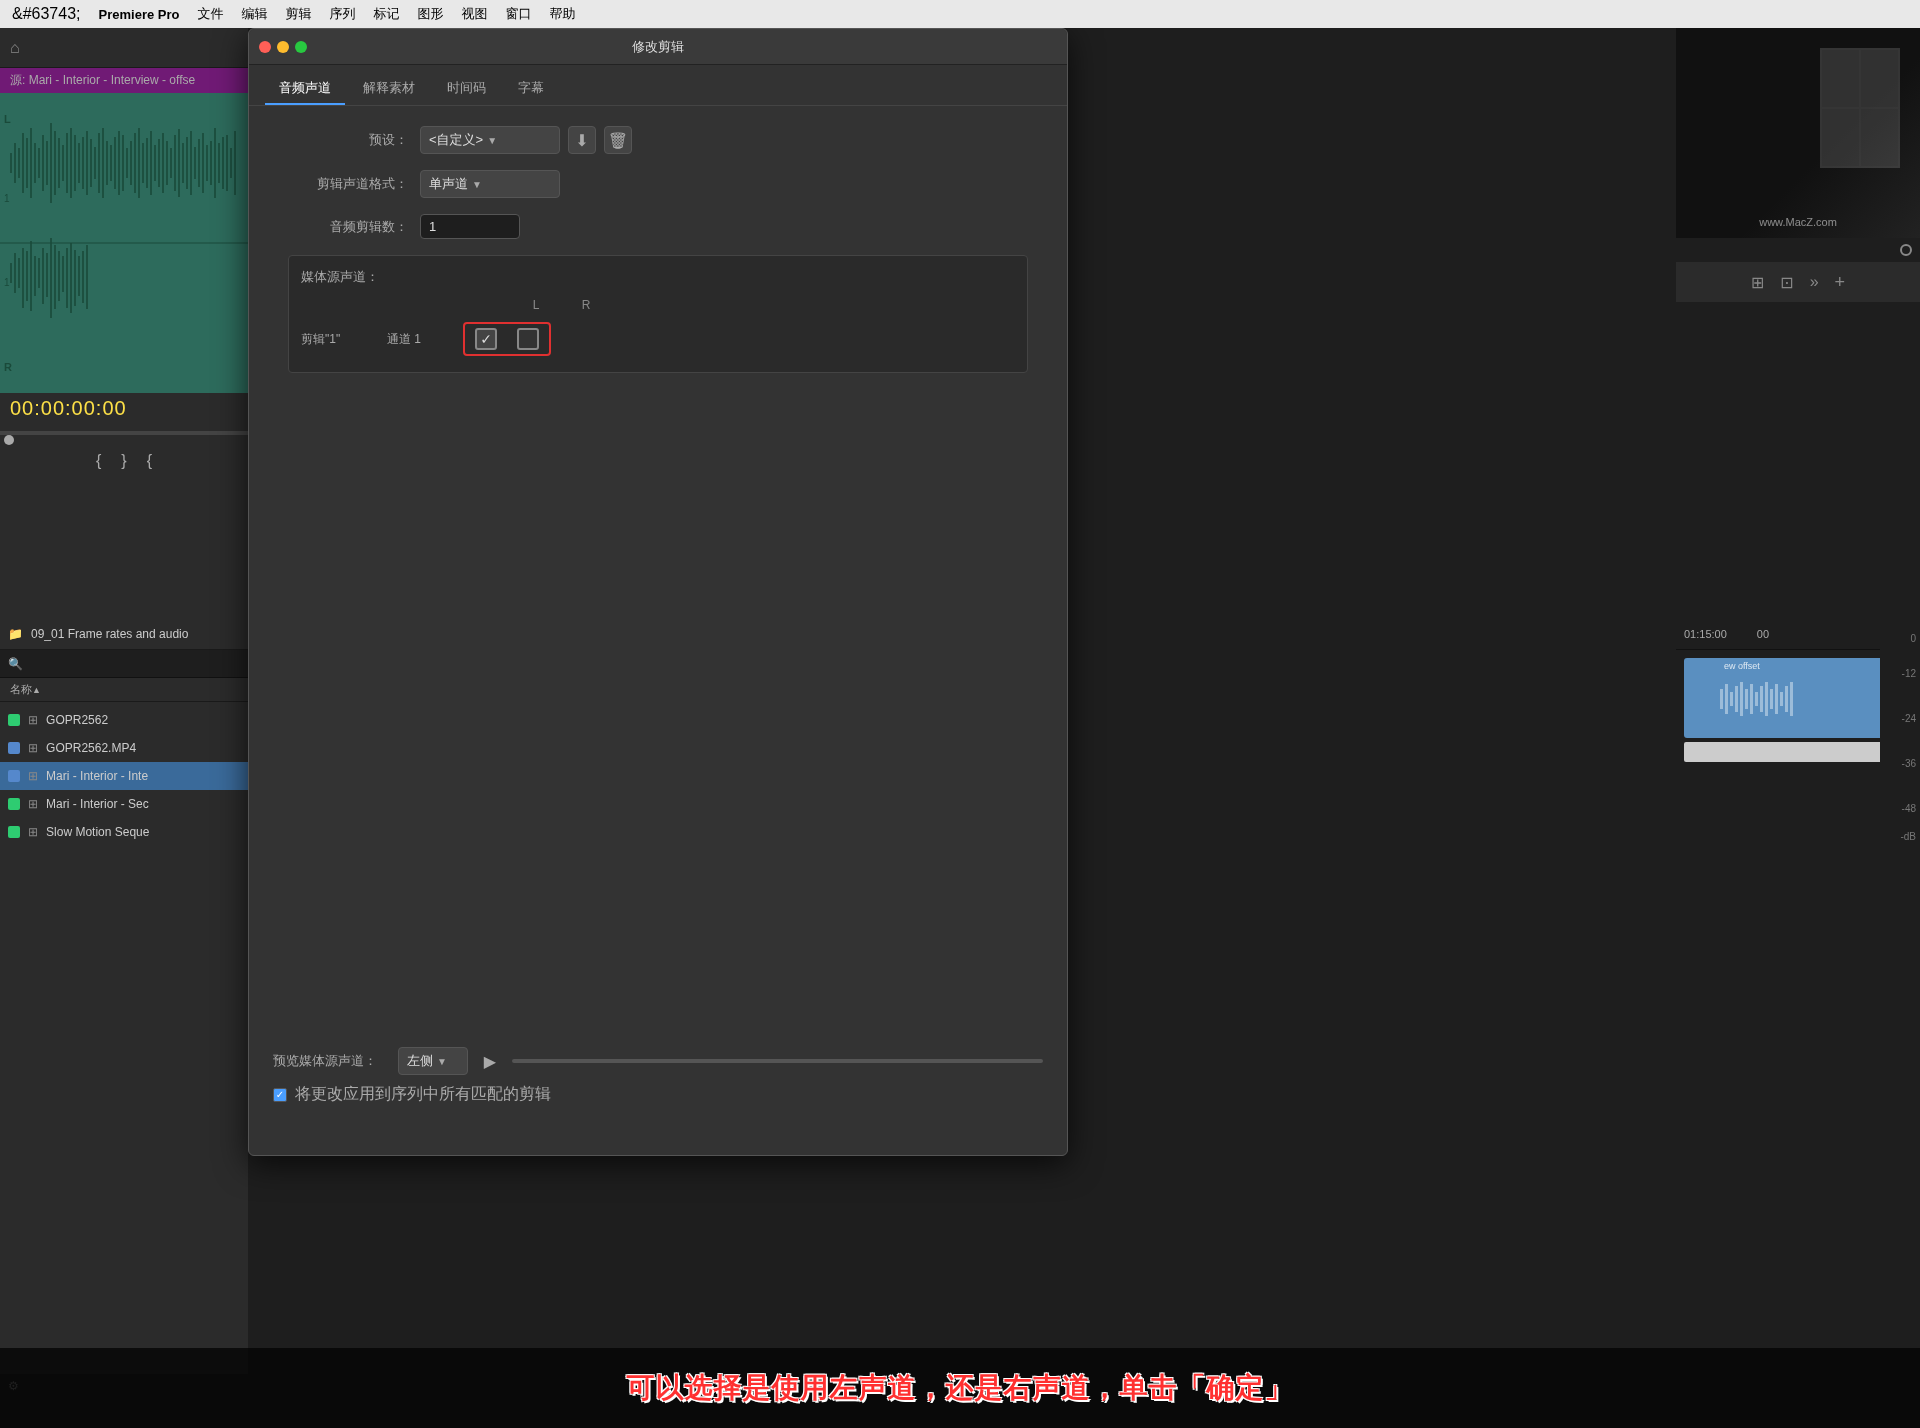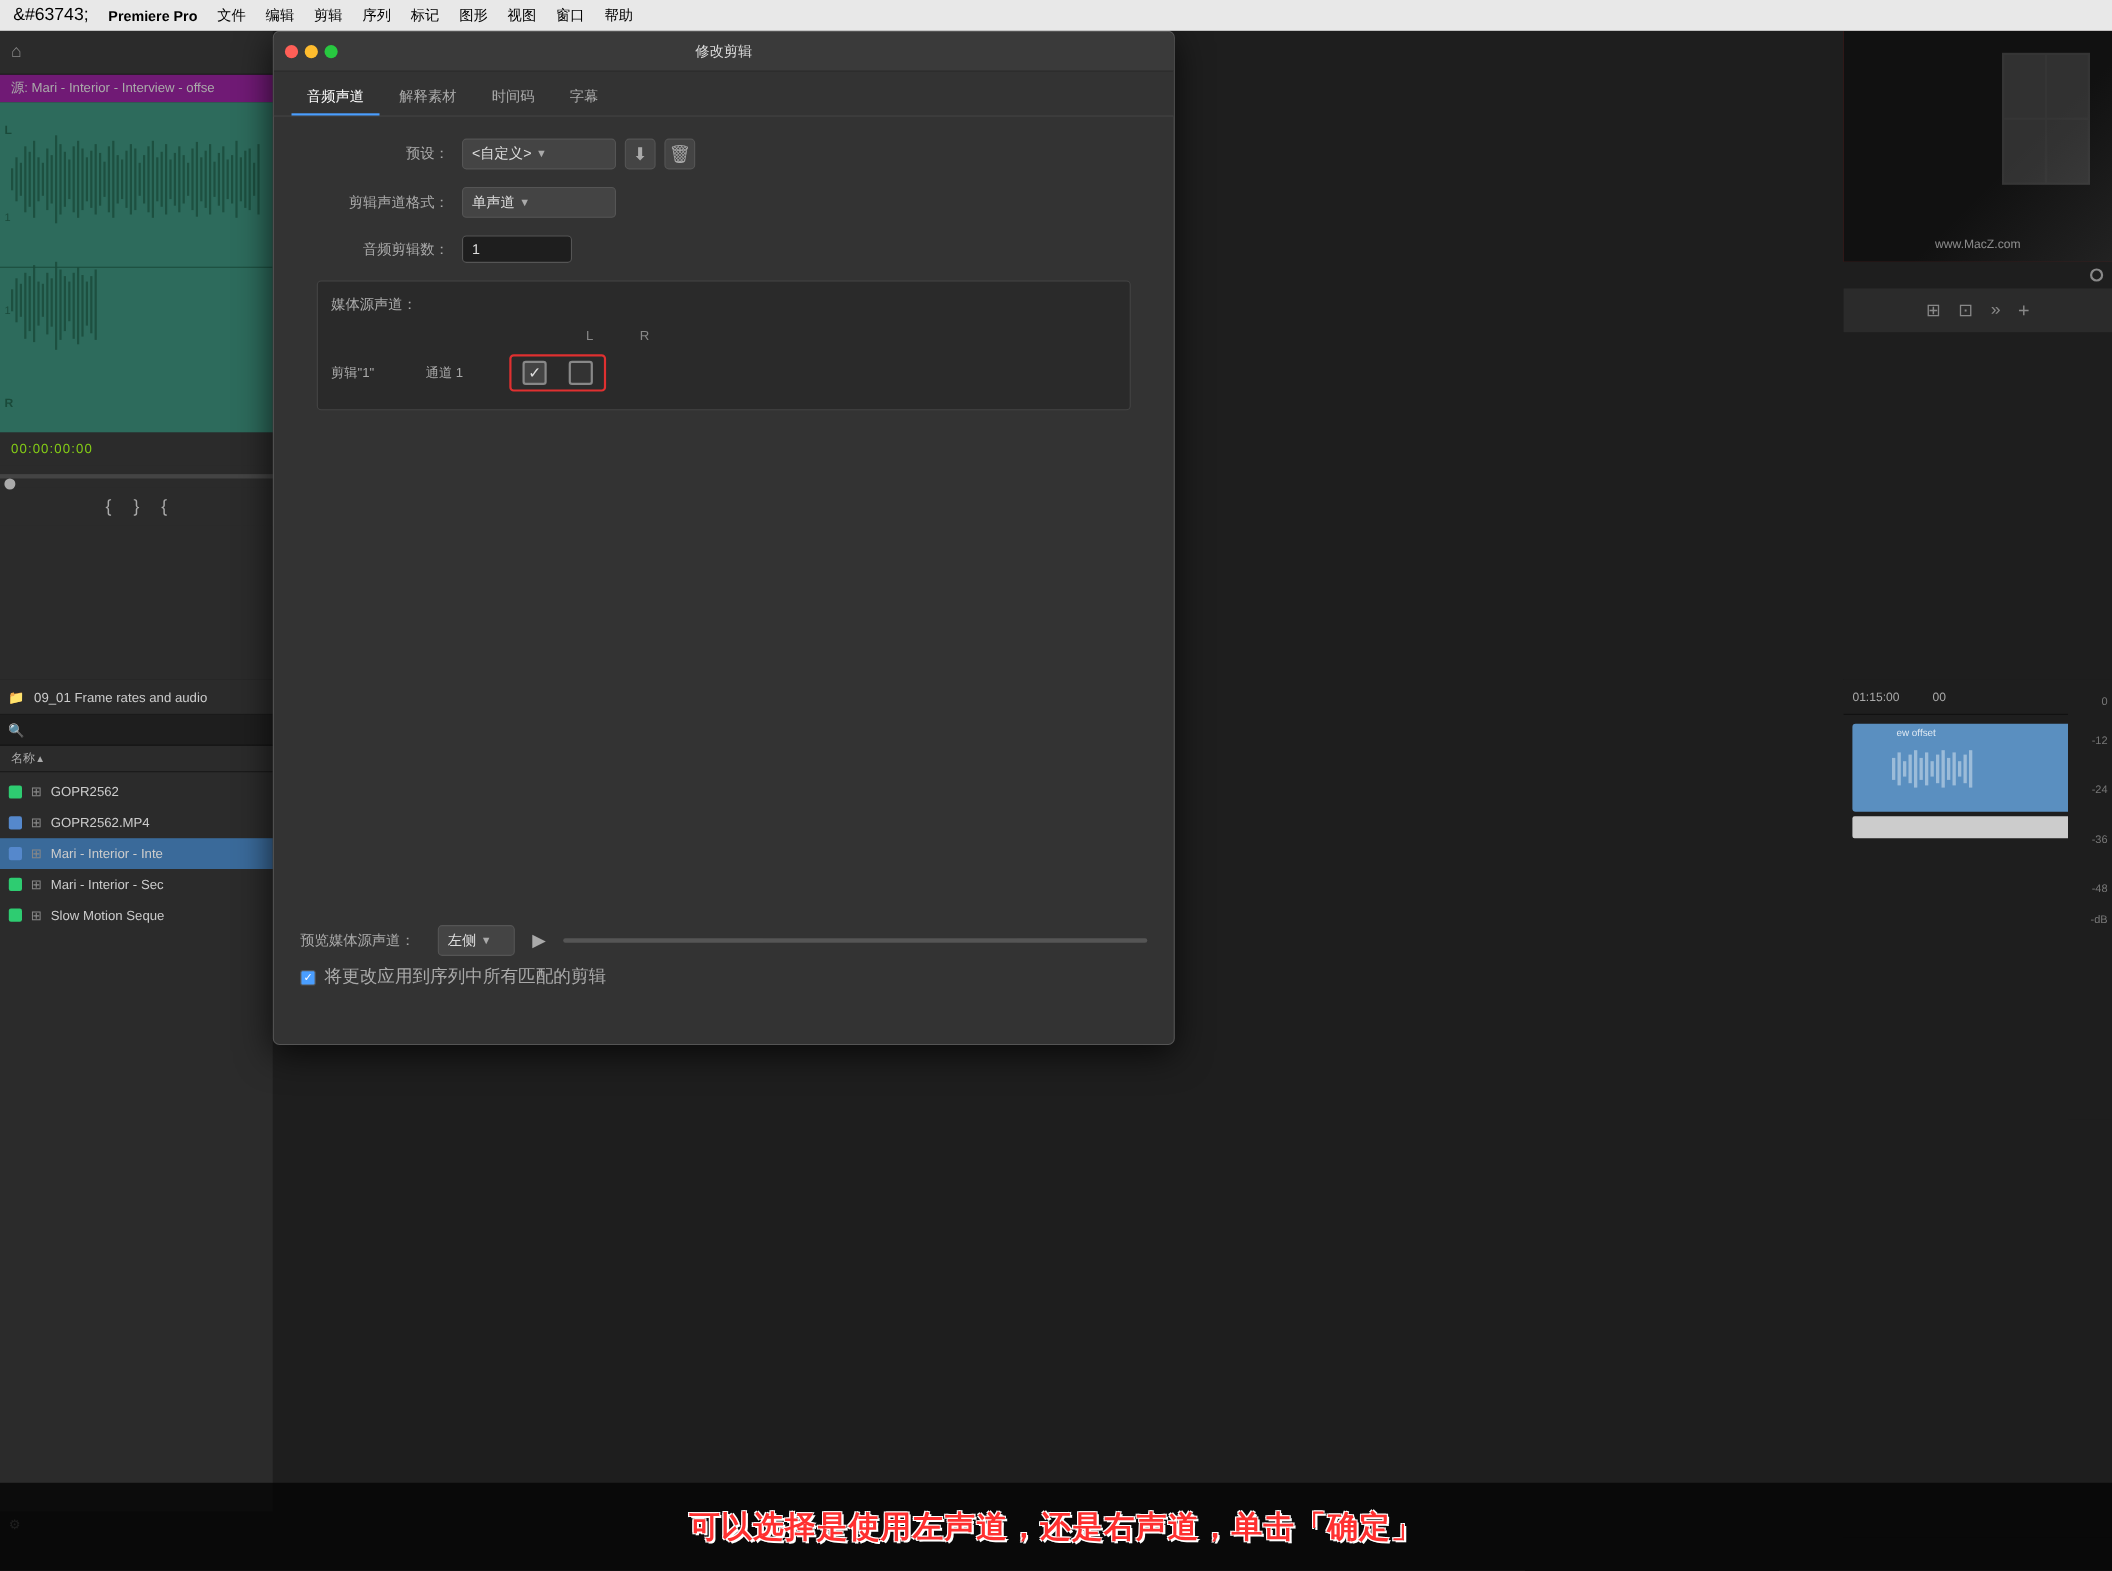--- a/index.html
+++ b/index.html
@@ -112,22 +112,22 @@
     }
 
     .timecode-bar {
       height: 30px;
       background: #2b2b2b;
       display: flex;
       align-items: center;
       padding: 0 10px;
     }
     .timecode {
-      font-size: 12px;
-      color: #84cc16;
+      font-size: 20px;
+      color: #fde047;
       font-weight: 500;
       letter-spacing: 1px;
     }
 
     .scrubber-area {
       height: 20px;
       background: #2b2b2b;
       position: relative;
     }
     .scrubber-bar {
@@ -255,21 +255,21 @@
       padding: 0 8px;
     }
     .status-icon { color: #666; font-size: 12px; }
 
     
     .dialog-overlay {
       position: absolute;
       top: 28px;
       left: 248px;
       width: 820px;
-      height: 922px;
+      height: 1128px;
       background: #333;
       border: 1px solid #555;
       border-radius: 6px;
       box-shadow: 0 8px 32px rgba(0,0,0,0.7);
       z-index: 50;
     }
 
     .dialog-titlebar {
       height: 36px;
       background: #3a3a3a;

